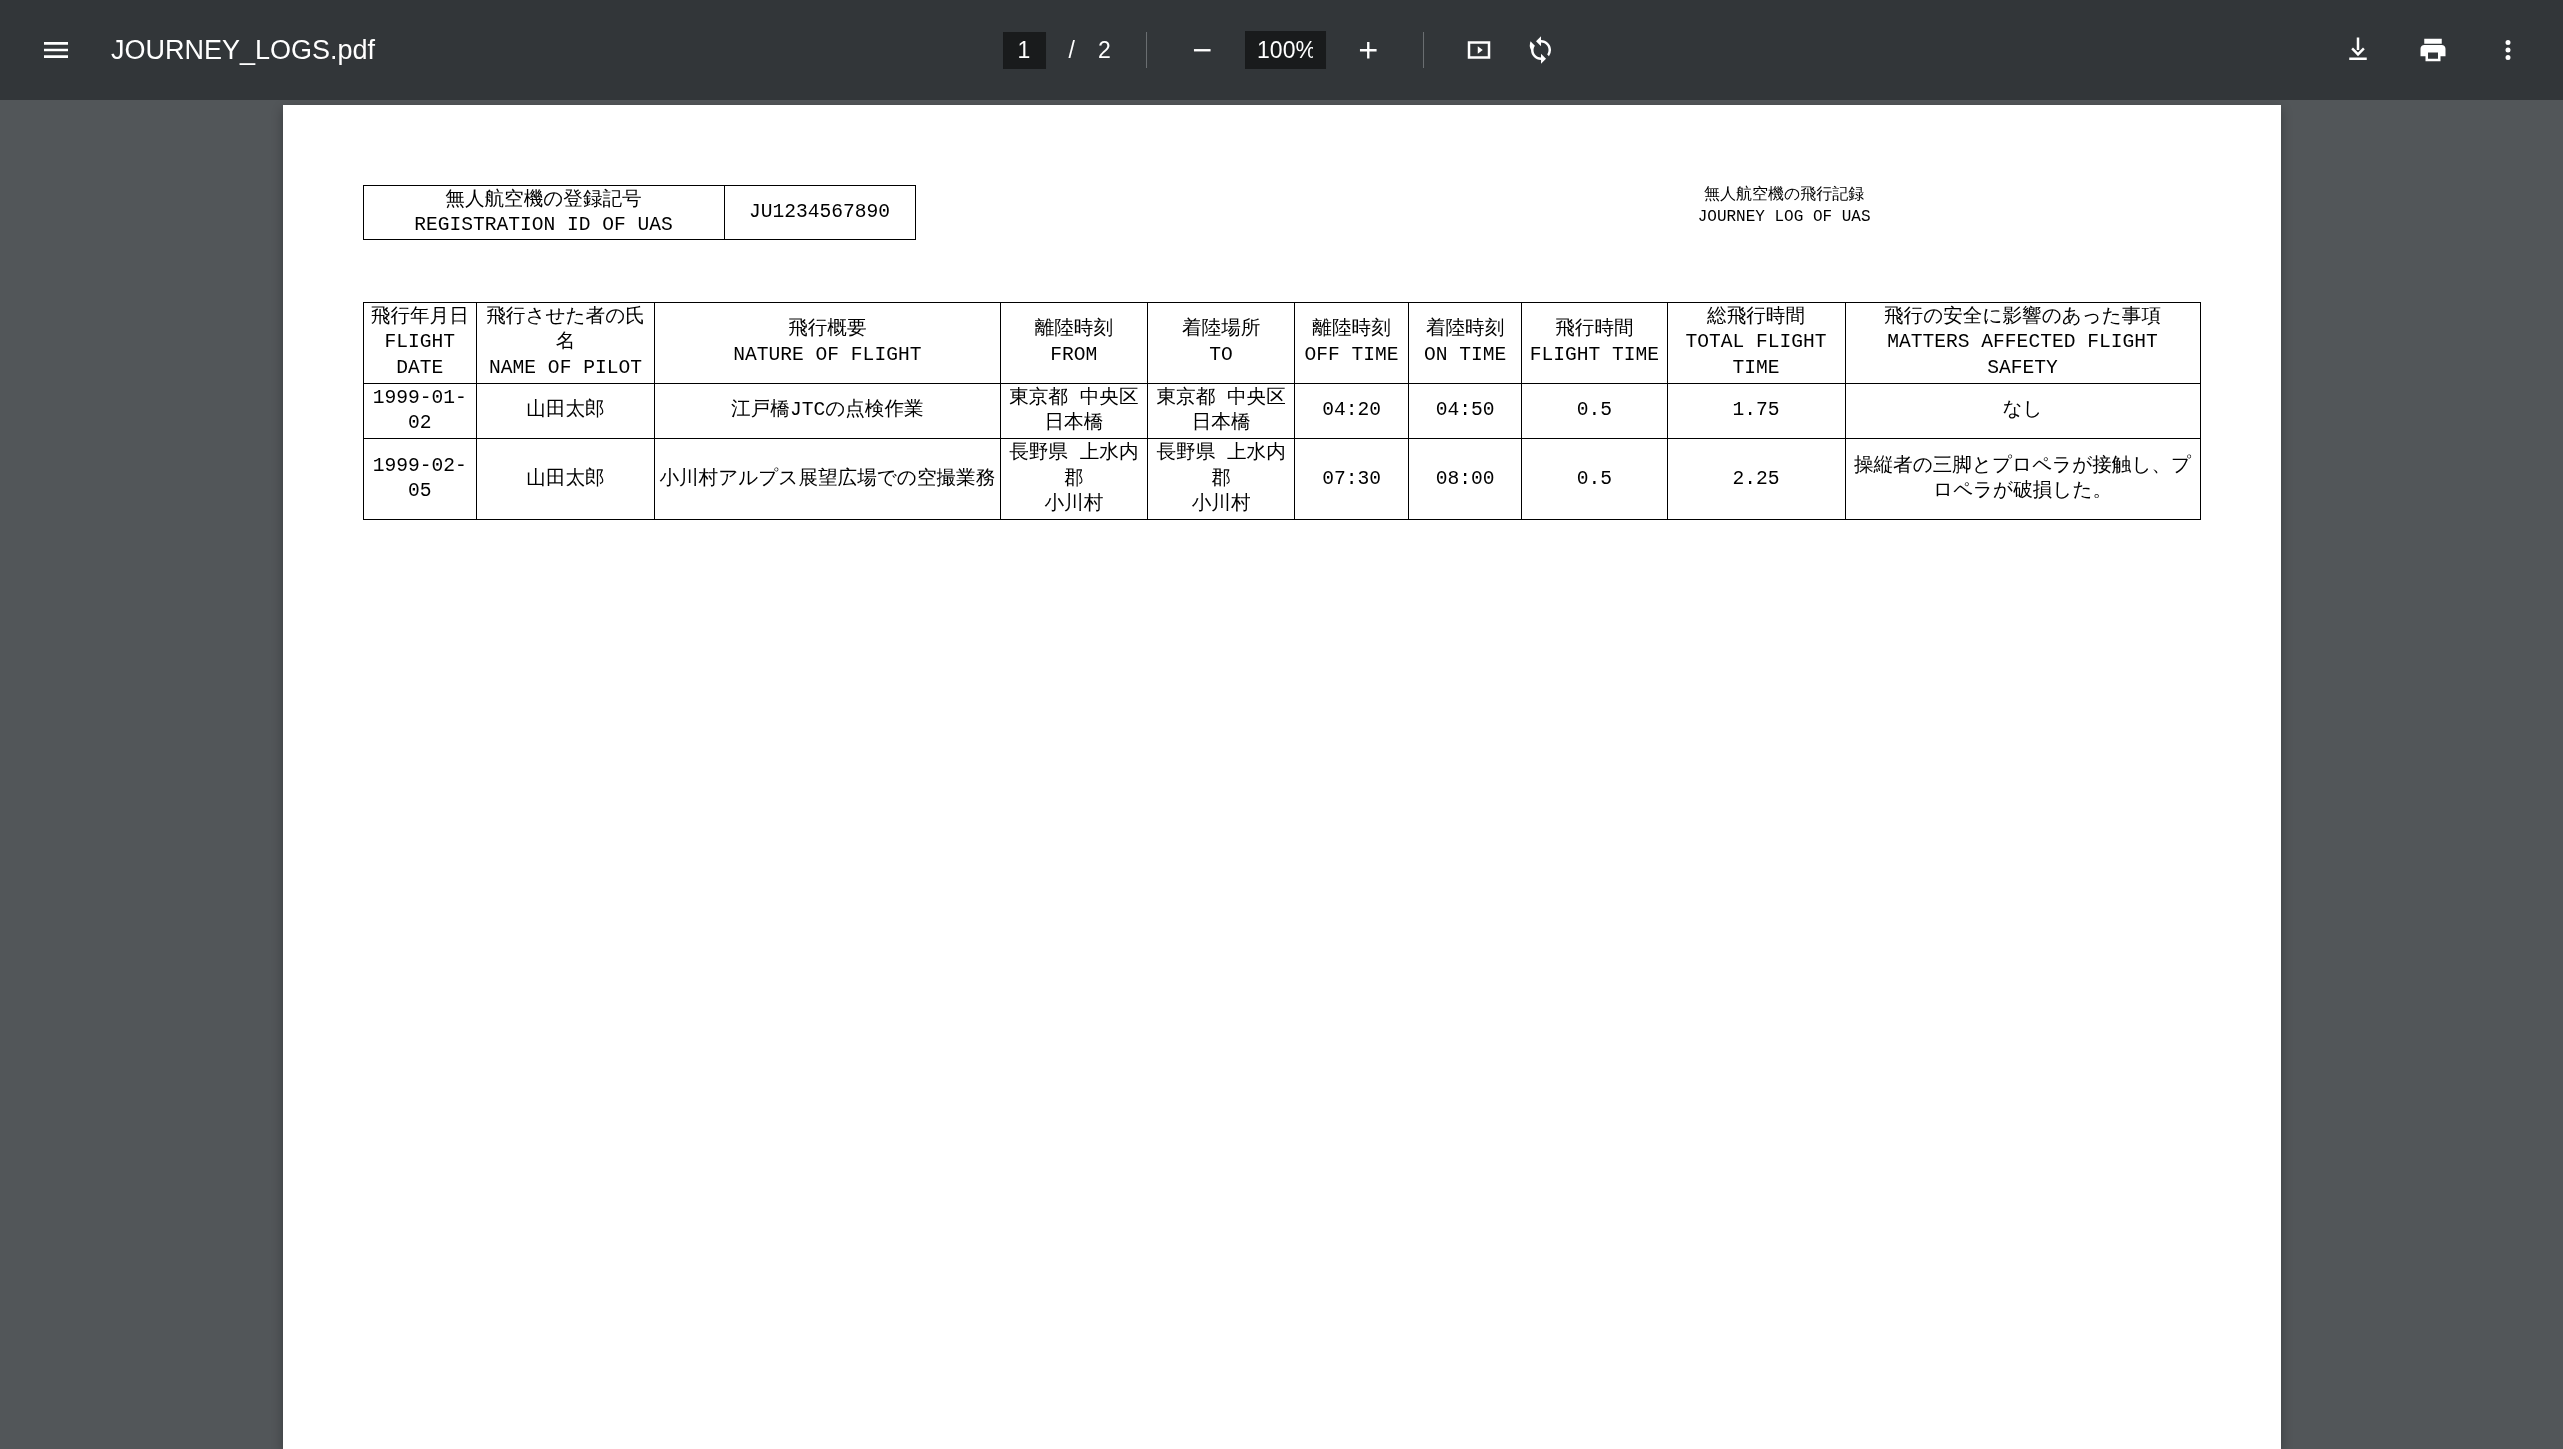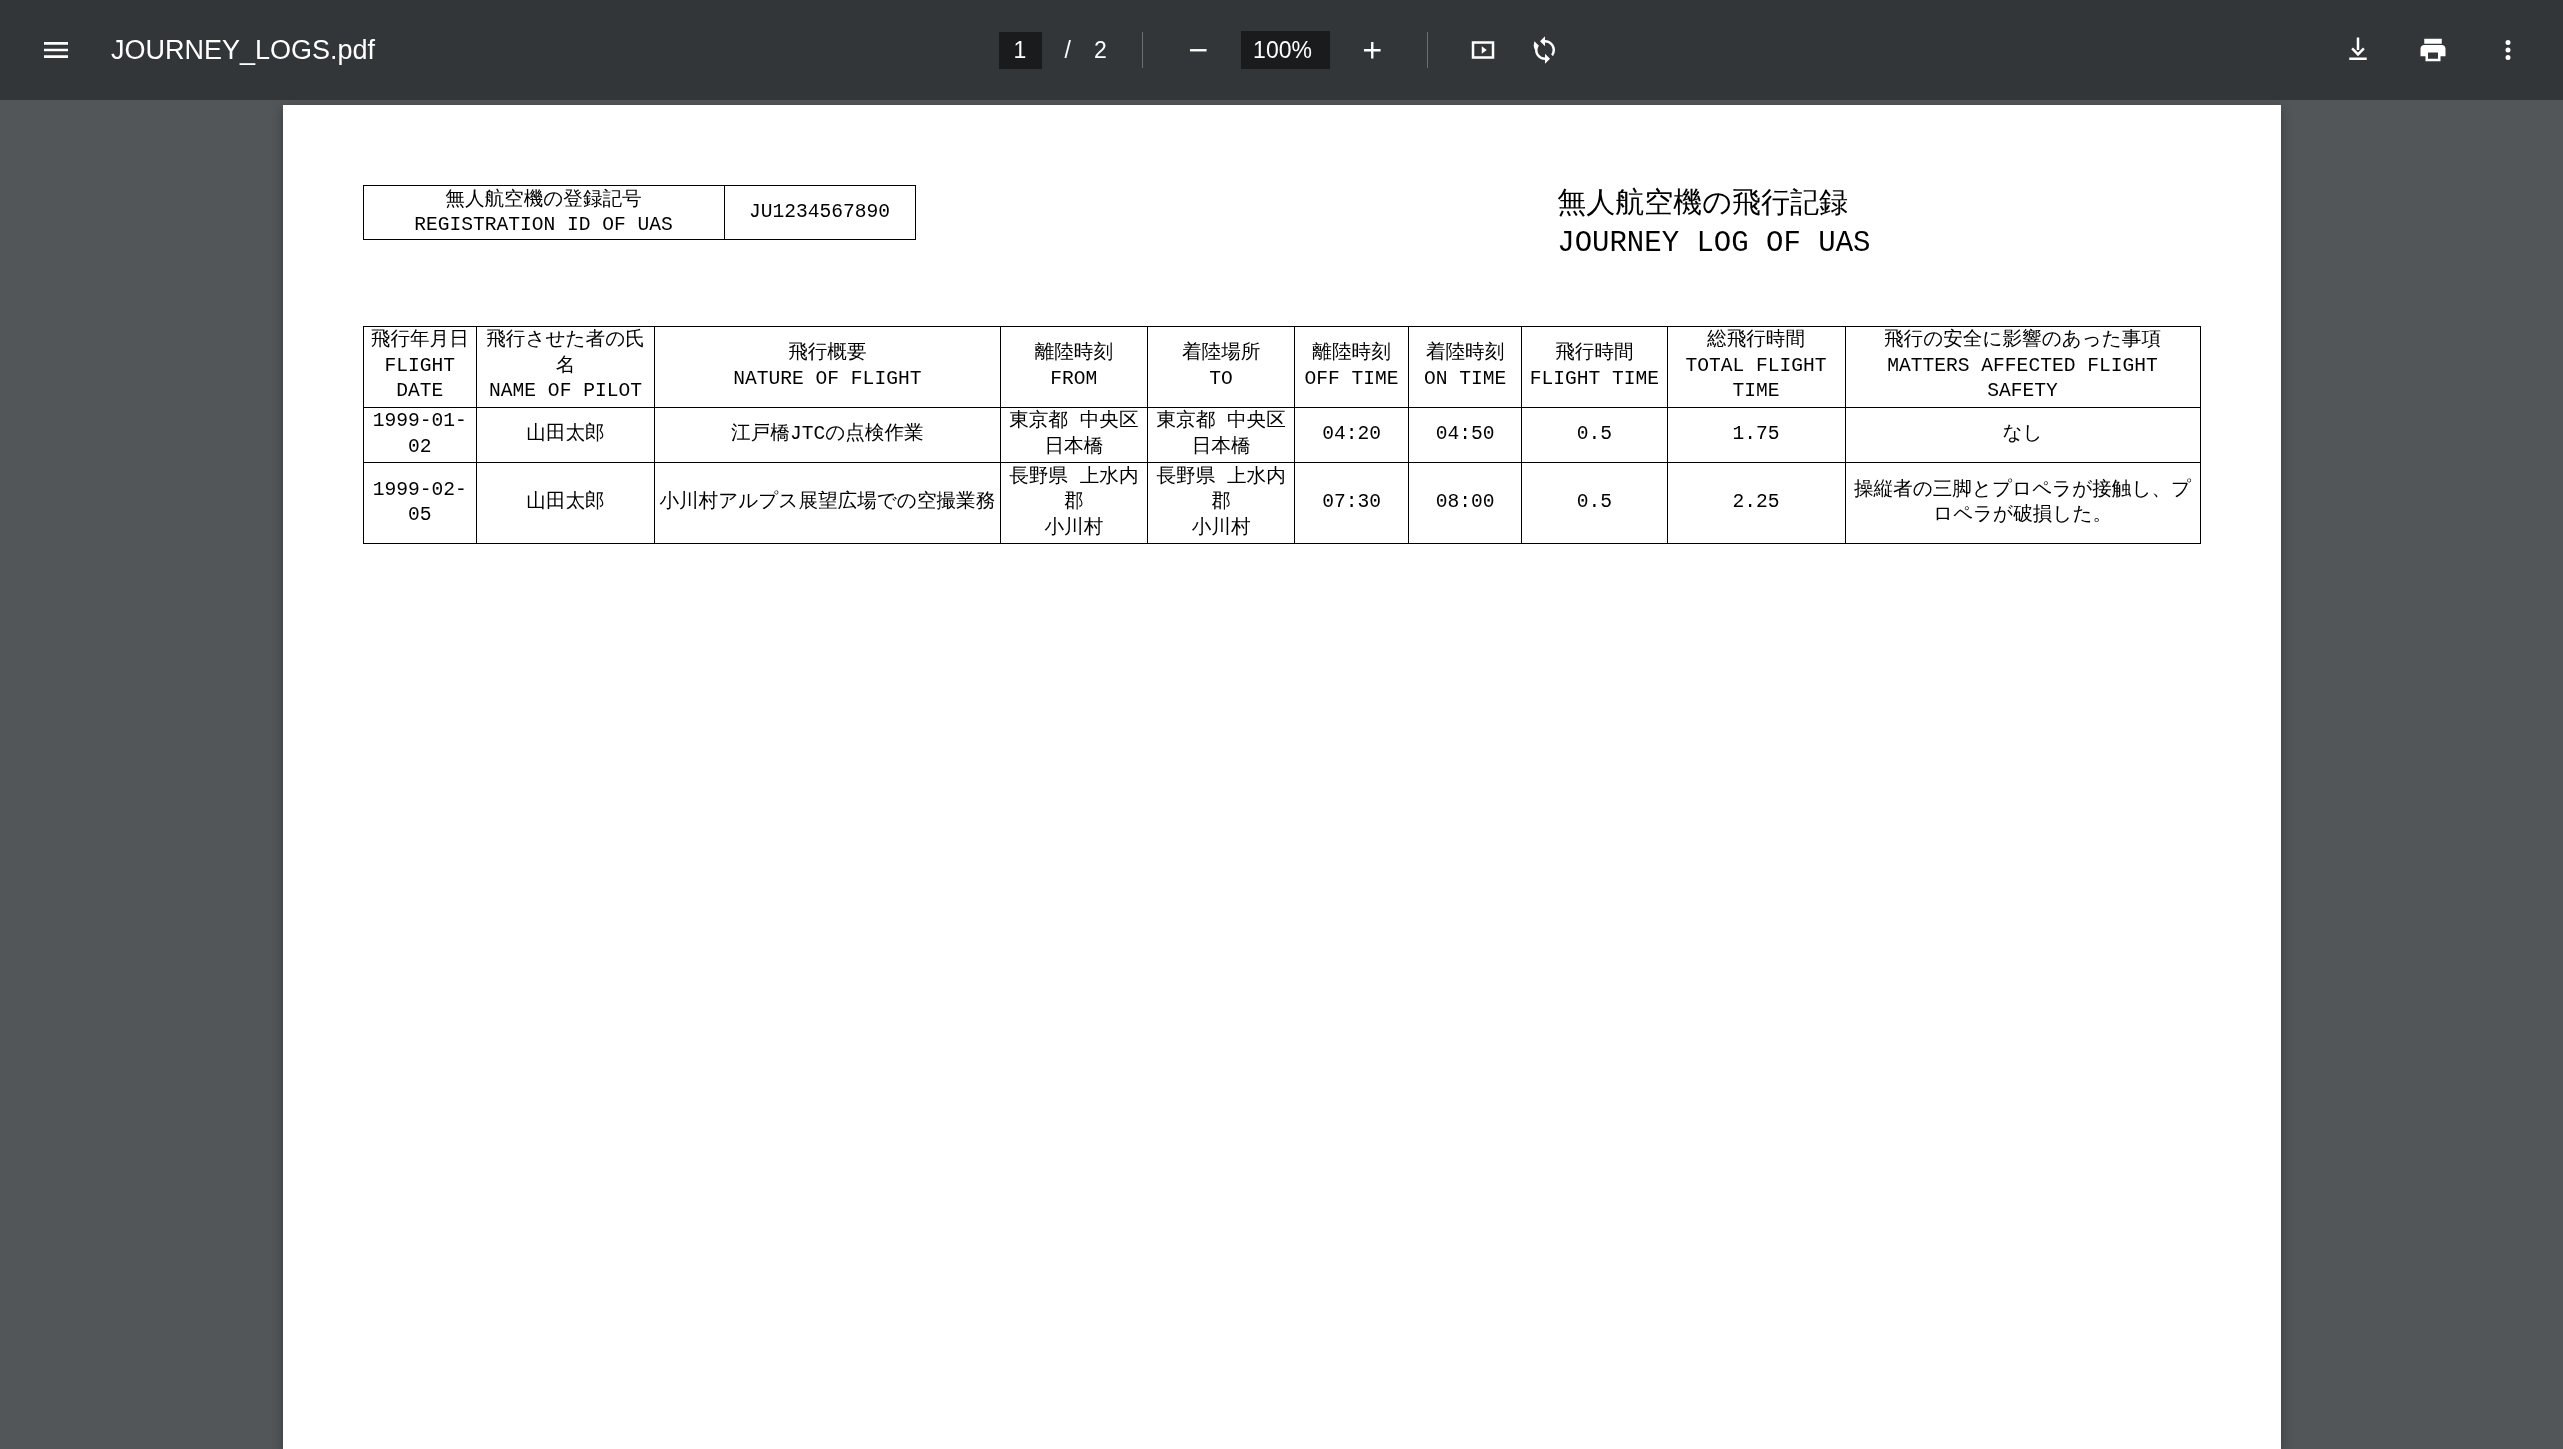--- a/index.html
+++ b/index.html
@@ -65,21 +65,21 @@
     height: 36px;
     background: #6c7073;
     margin: 0 12.5px;
   }
   .zoom-level {
     background: #191b1c;
     color: #fff;
     padding: 5.3px 12.5px;
     font-size: 23px;
     border: none;
-    width: 89px;
+    width: 81px;
     text-align: left;
   }
 
   
   .doc-area {
     width: 100%;
     height: calc(1450px - 100px);
     display: flex;
     justify-content: center;
     overflow: hidden;
@@ -107,22 +107,22 @@
     border: 1.8px solid #000;
     text-align: center;
     vertical-align: middle;
     font-size: 19.6px;
     line-height: 1.25;
     padding: 1.8px 10.7px;
   }
   .reg-label-cell { width: 361px; }
   .reg-value-cell { width: 191px; }
   .title-block {
-    text-align: left;
-    font-size: 29px;
+    text-align: center;
+    font-size: 16px;
     line-height: 1.35;
     margin-right: 330px;
   }
 
   
   .log-table {
     border-collapse: collapse;
     width: 100%;
     font-size: 19.6px;
   }

